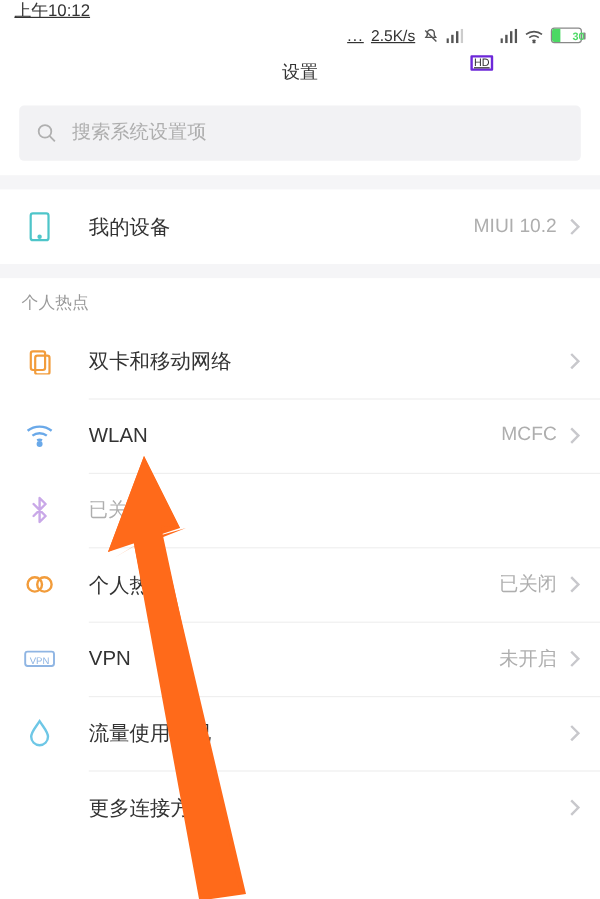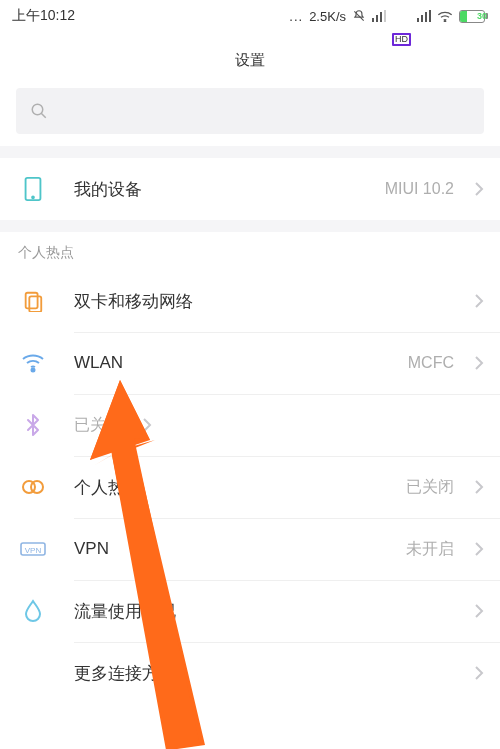--- a/index.html
+++ b/index.html
@@ -1,38 +1,38 @@
 <!DOCTYPE html>
 <html><head>
 <meta charset="utf-8">
 <style>
   * { box-sizing: border-box; margin: 0; padding: 0; }
   html, body { width: 500px; height: 749px; font-family: -apple-system, "Helvetica Neue", Arial, sans-serif; background: #fff; overflow: hidden; }
-  .status-bar { height: 32px; display: flex; align-items: center; justify-content: space-between; padding: 0 12px; font-size: 14px; color: #333; }
+  .status-bar { height: 32px; display: flex; align-items: flex-start; justify-content: space-between; padding: 0 12px; font-size: 14px; color: #333; text-decoration: underline; }
   .status-left { font-weight: 500; }
   .status-right { display: flex; align-items: center; gap: 6px; font-size: 13px; }
   .status-right .dots { letter-spacing: 1px; }
   .battery { display: inline-flex; align-items: center; }
   .battery-shell { width: 26px; height: 13px; border: 1px solid #888; border-radius: 3px; position: relative; display: flex; align-items: center; }
   .battery-cap { width: 2px; height: 6px; background: #888; margin-left: 1px; border-radius: 0 1px 1px 0; }
   .battery-fill { background: #4cd964; height: 100%; border-radius: 2px 0 0 2px; width: 30%; display:flex; align-items:center; justify-content:center;}
   .battery-text { position:absolute; left:17px; right:0; text-align:center; font-size:9px; color:#4cd964; font-weight:600;}
   .title-bar { height: 56px; display: flex; align-items: center; justify-content: center; font-size: 15px; color: #333; font-weight: 500; }
   .search-wrap { padding: 0 16px 12px; }
   .search-box { background: #f2f2f4; border-radius: 4px; height: 46px; display: flex; align-items: center; padding: 0 14px; gap: 12px; }
   .search-box .icon { color: #b0b0b0; flex-shrink:0; }
   .search-input { border: none; background: transparent; outline: none; font-size: 16px; color: #333; flex: 1; }
   .search-input::placeholder { color: #aeaeae; }
   .gap { height: 12px; background: #f5f5f7; }
   .section-title { padding: 12px 18px 8px; font-size: 14px; color: #9a9a9a; background:#fff;}
   .row { height: 62px; display: flex; align-items: center; padding: 0 16px 0 18px; background: #fff; position: relative; cursor: pointer; }
   .row + .row::before { content: ""; position: absolute; top: 0; left: 74px; right: 0; height: 1px; background: #efefef; }
   .row .icon-slot { width: 30px; display:flex; justify-content:center; align-items:center; margin-right: 26px; }
   .row .label { flex: 1; font-size: 17px; color: #333; }
-  .row .value { font-size: 16px; color: #aeaeae; margin-right: 20px; }
+  .row .value { font-size: 16px; color: #aeaeae; margin-right: 10px; }
   .row .chevron { color: #c8c8cc; }
   .row .label.more-indent { margin-left: 0; }
   
   .annotation-arrow { position: absolute; pointer-events: none; z-index: 100; }
   
   svg { display:block; }
 </style>
 </head>
 <body>
 
@@ -85,20 +85,21 @@
 <div class="title-bar">设置</div>
 
 <div class="search-wrap">
   <div class="search-box">
     <span class="icon">
       <svg width="18" height="18" viewBox="0 0 24 24" fill="none" stroke="#b0b0b0" stroke-width="2">
           <circle cx="10" cy="10" r="7"></circle>
           <line x1="15" y1="15" x2="21" y2="21"></line>
         </svg>
     </span>
+    <input class="search-input" placeholder="搜索系统设置项" style="">
   </div>
 </div>
 
 <div class="gap"></div>
 
 <div class="row">
   <span class="icon-slot">
     <svg width="20" height="26" viewBox="0 0 20 28" fill="none" stroke="#4ec5c9" stroke-width="2">
         <rect x="2" y="2" width="16" height="24" rx="2"></rect>
         <circle cx="10" cy="23" r="1" fill="#4ec5c9"></circle>

